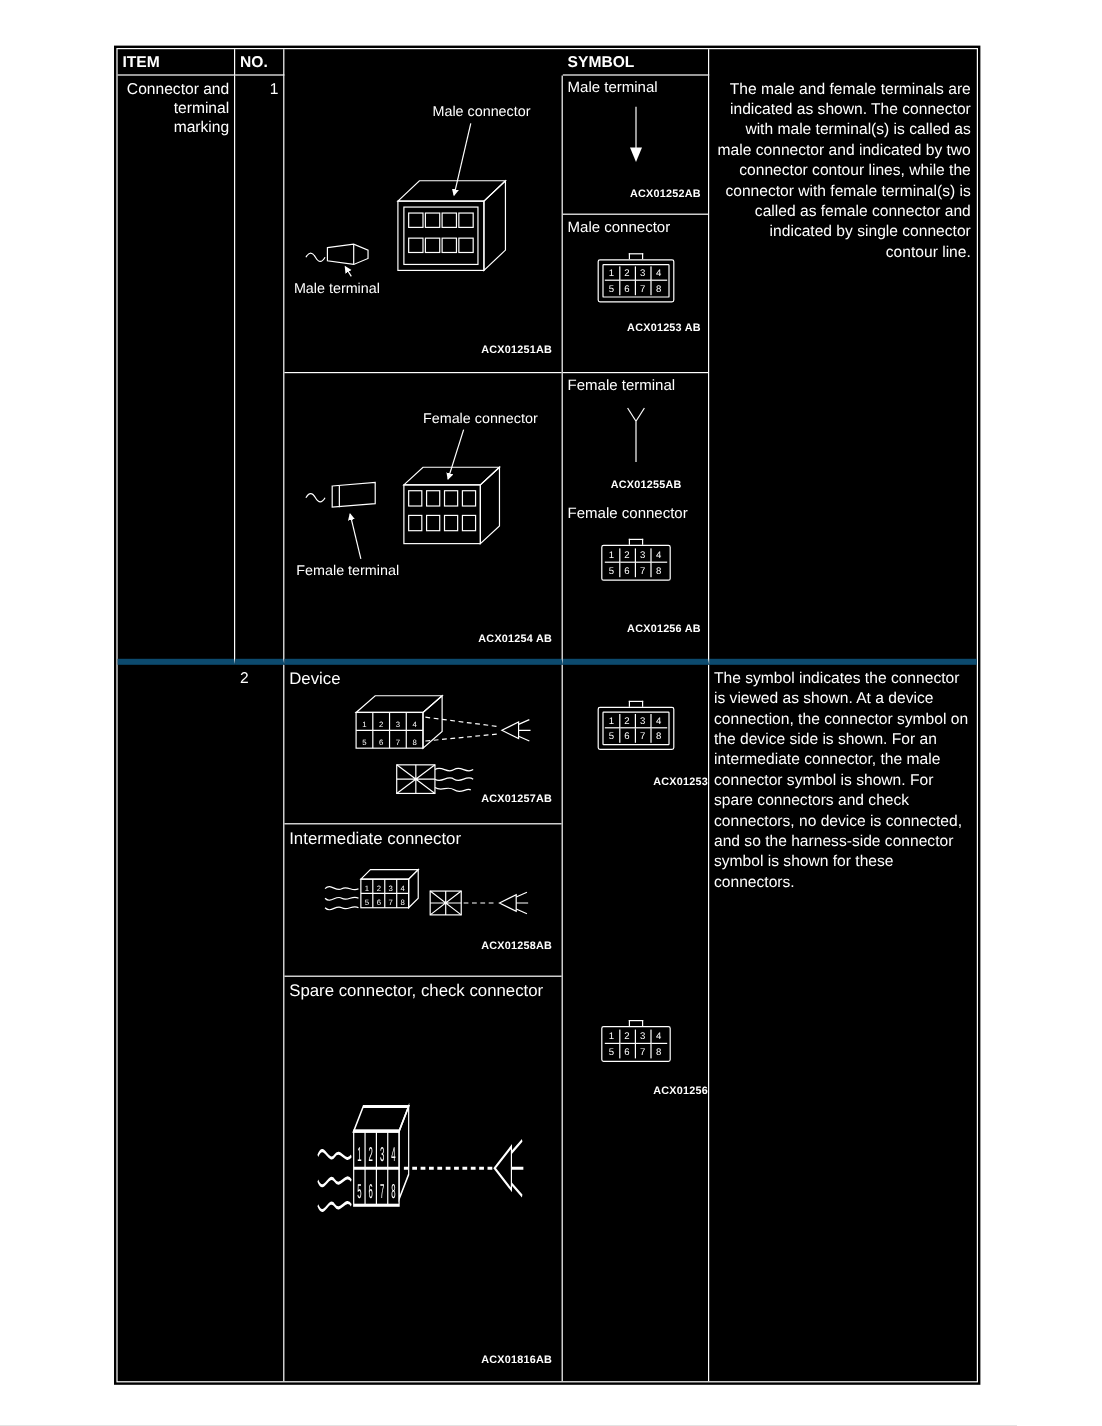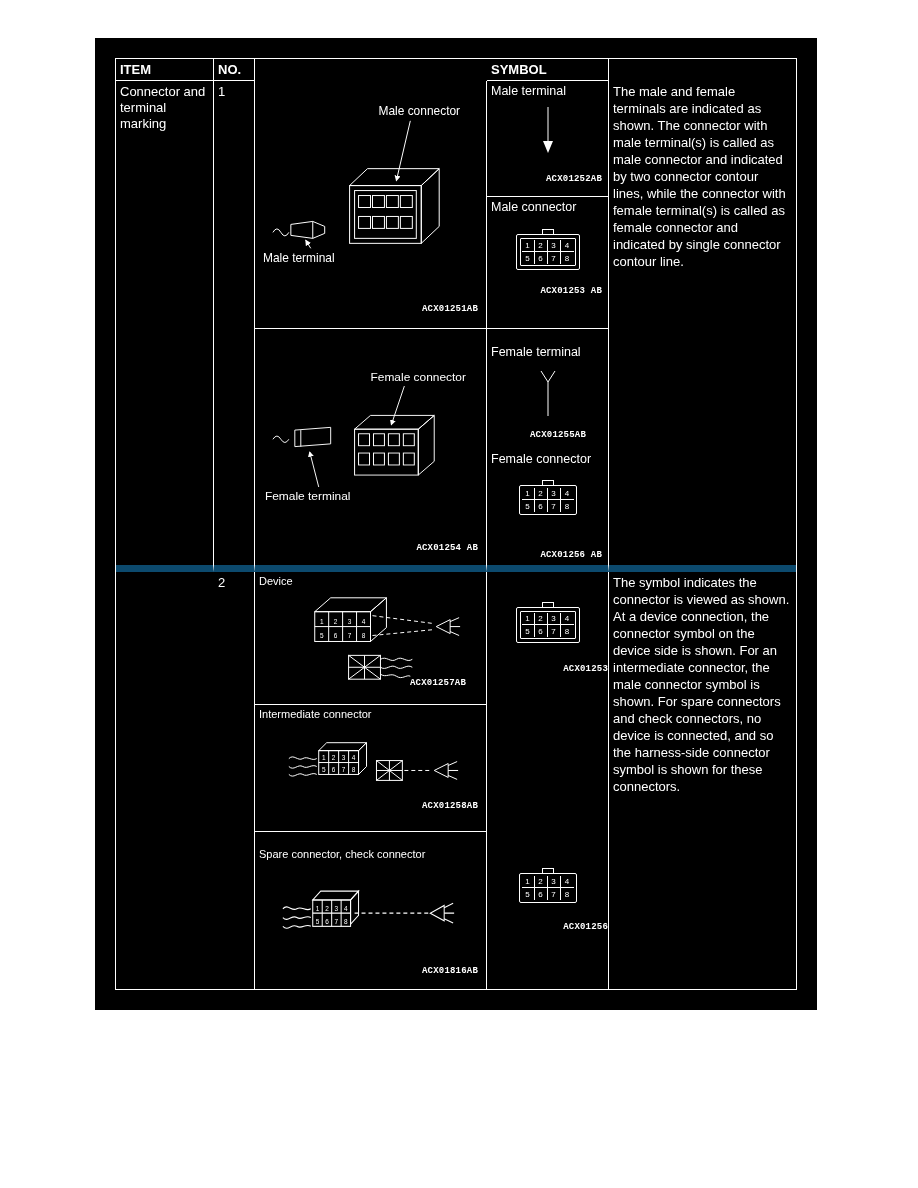--- a/index.html
+++ b/index.html
@@ -5,49 +5,49 @@
   * { margin:0; padding:0; box-sizing:border-box; }
   html,body { background:#ffffff; }
   body {
     width:918px; height:1188px;
     font-family:"Liberation Sans", sans-serif;
     position:relative;
   }
   .page { position:relative; width:918px; height:1188px; background:#ffffff; overflow:hidden; }
 
   .table-frame {
-    position:absolute; left:95px; top:38px; width:722px; height:972px;
-    background:#000; padding:20px;
+    position:absolute; left:95px; top:38px; width:722px; height:1116px;
+    background:#000; padding:2px;
   }
   .doc-table {
     width:100%; height:100%;
     border:1px solid #fff;
     display:grid;
     grid-template-columns:98px 41px 232px 122px 1fr;
     grid-template-rows:22px 491px 1fr;
     color:#fff; background:#000;
   }
   .b-r { border-right:1px solid #fff; }
-  .b-b { border-bottom:7px solid #0c4a6e; }
+  .b-b { border-bottom:5px solid #0c4a6e;text-align:right; }
 
   .hdr { grid-row:1; font-weight:bold; font-size:13px; padding:3px 4px 0 4px; border-bottom:1px solid #fff; white-space:nowrap; overflow:hidden; }
   .cell { font-size:13px; padding:3px 4px; line-height:1.22; }
   .contents { padding:2px 5px 2px 4px; }
   .contents p { font-size:13px; line-height:1.31; }
 
   .stack { display:flex; flex-direction:column; position:relative; }
   .sub { position:relative; border-bottom:1px solid #fff; overflow:hidden; }
-  .sub.last { border-bottom:none; flex:1;margin-top:13px; }
+  .sub.last { border-bottom:none; flex:1; }
   .fill { position:absolute; left:0; top:0; width:100%; height:100%; }
 
   .cx { position:absolute; left:50%; transform:translateX(-50%); }
-  .code { position:absolute; font-size:9px; font-weight:bold; color:#fff; letter-spacing:0.2px; white-space:nowrap;font-family:Liberation Mono, monospace; }
+  .code { position:absolute; font-size:9px; font-weight:bold; color:#fff; letter-spacing:0.2px; white-space:nowrap; }
   .code.center { left:0; right:0; text-align:right; transform:none; }
   .sym-label { position:absolute; top:3px; left:4px; font-size:12.5px; color:#fff; white-space:nowrap; }
-  .sub-title { position:absolute; top:3px; left:4px; font-size:11px; color:#fff; white-space:nowrap; }
+  .sub-title { position:absolute; top:3px; left:4px; font-size:14px; color:#fff; white-space:nowrap; }
   .symrel { position:relative; overflow:hidden; }
 
   
   .conn-symbol { position:absolute; }
   .conn-symbol .tab { width:12px; height:5px; border:1px solid #fff; border-bottom:none; margin:0 auto; }
   .outline { border:1px solid #fff; border-radius:2px; }
   .outline.outer { padding:3px; }
   .outline.inner { padding:1px; border-radius:1px; }
   .outline.single { padding:2px; }
   .pin-grid { display:grid; grid-template-columns:repeat(4,13px); grid-auto-rows:12px; }
@@ -229,21 +229,21 @@
                 <text x="109" y="67" class="svg-pin">8</text>
               </g>
             <path d="M118,44 L180,52" class="ln dash"></path>
             <path d="M118,64 L180,58" class="ln dash"></path>
             <polygon points="182,55 196,48 196,62" class="ln"></polygon>
             <path d="M196,50 L205,46 M196,55 L206,55 M196,60 L205,64" class="ln"></path>
             <rect x="94" y="84" width="32" height="24" class="ln"></rect>
             <path d="M94,84 L126,108 M126,84 L94,108 M110,84 V108 M94,96 H126" class="ln"></path>
             <path d="M126,88 c6,-4 10,4 16,0 s10,4 16,0 M126,96 c6,4 10,-4 16,0 s10,-4 16,0 M126,103 c6,4 10,-2 16,2 s10,-2 14,0" class="ln"></path>
           </svg>
-          <div class="code" style="right:20px;bottom:16px">ACX01257AB</div>
+          <div class="code" style="right:8px;bottom:16px">ACX01257AB</div>
         </div>
 
         <div class="sub" style="height:127px">
           <div class="sub-title">Intermediate connector</div>
           <svg class="fill" viewBox="0 0 232 127" preserveAspectRatio="none">
             <path d="M34,54 c5,-5 9,3 14,0 s9,3 14,0 M34,62 c5,5 9,-3 14,0 s9,-3 14,0 M34,70 c5,5 9,-3 14,0 s9,-3 14,0" class="ln"></path>
             <polygon points="64,46 104,46 112,38 72,38" class="ln"></polygon>
             <polygon points="104,46 112,38 112,62 104,70" class="ln"></polygon>
             <rect x="64" y="46" width="40" height="24" class="ln"></rect>
             <path d="M64,58 h40 M74,46 v24 M84,46 v24 M94,46 v24" class="ln"></path>

